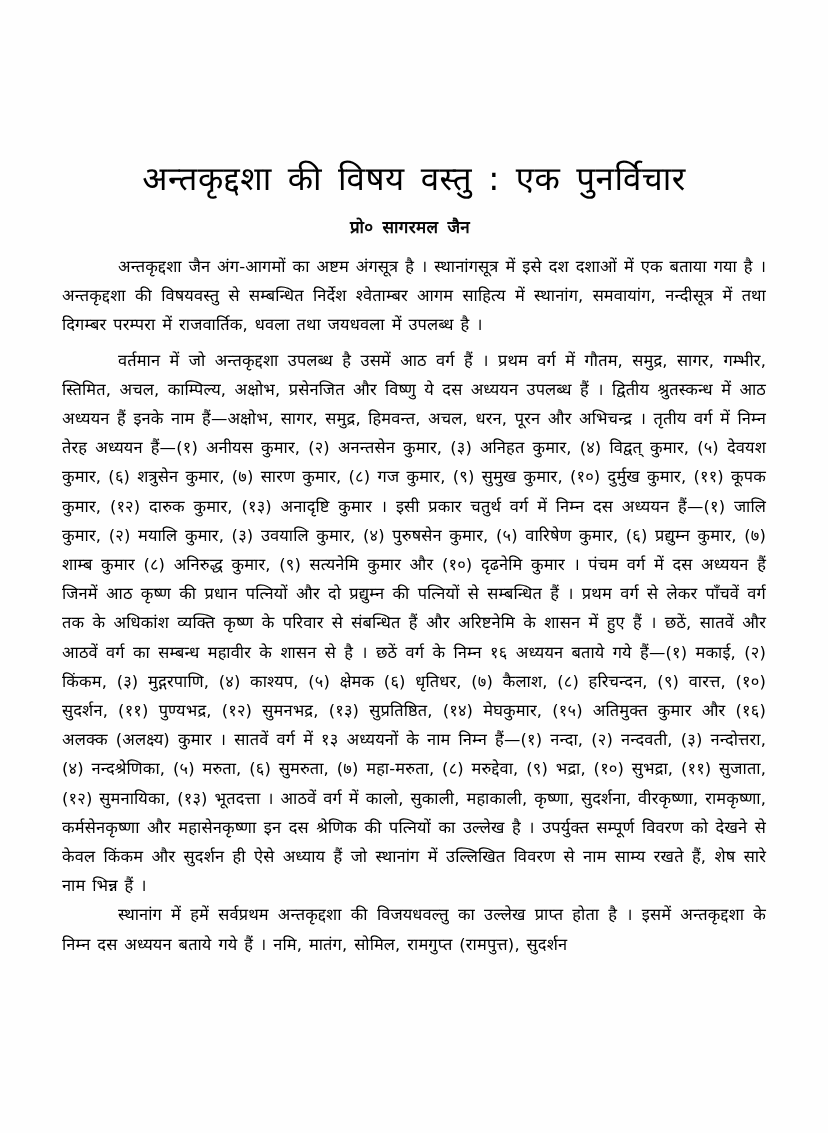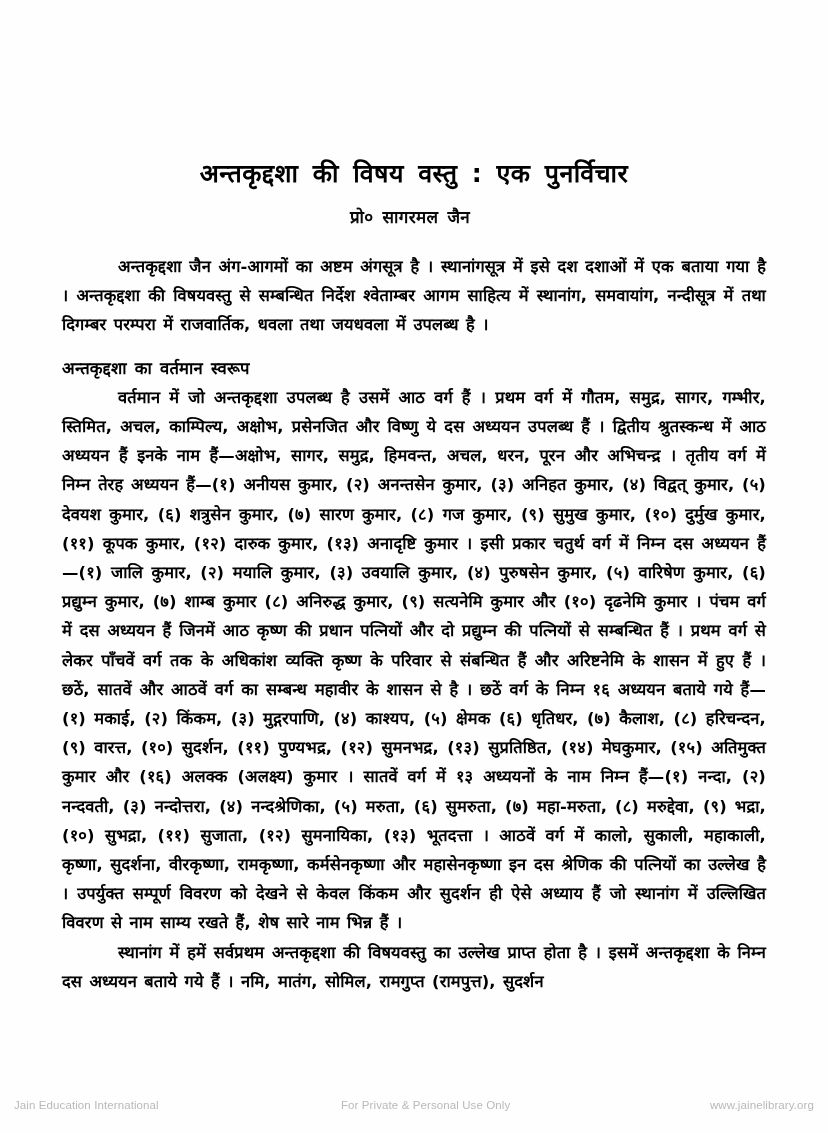--- a/index.html
+++ b/index.html
@@ -22,22 +22,22 @@
 
   
   .title-block {
     position: absolute;
     top: 158px;
     left: 0;
     width: 828px;
     text-align: center;
   }
   .doc-title {
-    font-size: 25px;
-    font-weight: 700;
+    font-size: 33px;
+    font-weight: 400;
     color: #000000;
     letter-spacing: 0.5px;
     line-height: 1.25;
     margin: 0;
     word-spacing: 5px;
   }
   .author-line {
     margin: 0;
     margin-top: 16px;
     font-size: 17px;
@@ -59,21 +59,21 @@
   p.para {
     margin: 0;
     font-size: 16.4px;
     line-height: 29.2px;
     color: #000000;
     text-align: justify;
     text-justify: inter-word;
     word-spacing: 1.5px;
     letter-spacing: 0.15px;
     text-indent: 56px;
-    font-weight: 700;
+    font-weight: 400;
   }
   p.para.tight {
     text-indent: 56px;
   }
 
   h2.section-head {
     margin: 0;
     margin-top: 8px;
     font-size: 16.6px;
     line-height: 29.2px;
@@ -125,28 +125,22 @@
     <h1 class="doc-title">अन्तकृद्दशा की विषय वस्तु : एक पुनर्विचार</h1>
     <p class="author-line">प्रो० सागरमल जैन</p>
   </div>
 
   <div class="body-col">
 
     <p class="para">अन्तकृद्दशा जैन अंग-आगमों का अष्टम अंगसूत्र है । स्थानांगसूत्र में इसे दश दशाओं में एक बताया गया है । अन्तकृद्दशा की विषयवस्तु से सम्बन्धित निर्देश श्वेताम्बर आगम साहित्य में स्थानांग, समवायांग, नन्दीसूत्र में तथा दिगम्बर परम्परा में राजवार्तिक, धवला तथा जयधवला में उपलब्ध है ।</p>
 
     <div class="spacer-sm"></div>
 
-    <h2 class="section-head">अन्तकृद्दशा का वर्तमान स्वरूप</h2>
 
     <p class="para tight">वर्तमान में जो अन्तकृद्दशा उपलब्ध है उसमें आठ वर्ग हैं । प्रथम वर्ग में गौतम, समुद्र, सागर, गम्भीर, स्तिमित, अचल, काम्पिल्य, अक्षोभ, प्रसेनजित और विष्णु ये दस अध्ययन उपलब्ध हैं । द्वितीय श्रुतस्कन्ध में आठ अध्ययन हैं इनके नाम हैं—अक्षोभ, सागर, समुद्र, हिमवन्त, अचल, धरन, पूरन और अभिचन्द्र । तृतीय वर्ग में निम्न तेरह अध्ययन हैं—(१) अनीयस कुमार, (२) अनन्तसेन कुमार, (३) अनिहत कुमार, (४) विद्वत् कुमार, (५) देवयश कुमार, (६) शत्रुसेन कुमार, (७) सारण कुमार, (८) गज कुमार, (९) सुमुख कुमार, (१०) दुर्मुख कुमार, (११) कूपक कुमार, (१२) दारुक कुमार, (१३) अनादृष्टि कुमार । इसी प्रकार चतुर्थ वर्ग में निम्न दस अध्ययन हैं—(१) जालि कुमार, (२) मयालि कुमार, (३) उवयालि कुमार, (४) पुरुषसेन कुमार, (५) वारिषेण कुमार, (६) प्रद्युम्न कुमार, (७) शाम्ब कुमार (८) अनिरुद्ध कुमार, (९) सत्यनेमि कुमार और (१०) दृढनेमि कुमार । पंचम वर्ग में दस अध्ययन हैं जिनमें आठ कृष्ण की प्रधान पत्नियों और दो प्रद्युम्न की पत्नियों से सम्बन्धित हैं । प्रथम वर्ग से लेकर पाँचवें वर्ग तक के अधिकांश व्यक्ति कृष्ण के परिवार से संबन्धित हैं और अरिष्टनेमि के शासन में हुए हैं । छठें, सातवें और आठवें वर्ग का सम्बन्ध महावीर के शासन से है । छठें वर्ग के निम्न १६ अध्ययन बताये गये हैं—(१) मकाई, (२) किंकम, (३) मुद्गरपाणि, (४) काश्यप, (५) क्षेमक (६) धृतिधर, (७) कैलाश, (८) हरिचन्दन, (९) वारत्त, (१०) सुदर्शन, (११) पुण्यभद्र, (१२) सुमनभद्र, (१३) सुप्रतिष्ठित, (१४) मेघकुमार, (१५) अतिमुक्त कुमार और (१६) अलक्क (अलक्ष्य) कुमार । सातवें वर्ग में १३ अध्ययनों के नाम निम्न हैं—(१) नन्दा, (२) नन्दवती, (३) नन्दोत्तरा, (४) नन्दश्रेणिका, (५) मरुता, (६) सुमरुता, (७) महा-मरुता, (८) मरुद्देवा, (९) भद्रा, (१०) सुभद्रा, (११) सुजाता, (१२) सुमनायिका, (१३) भूतदत्ता । आठवें वर्ग में कालो, सुकाली, महाकाली, कृष्णा, सुदर्शना, वीरकृष्णा, रामकृष्णा, कर्मसेनकृष्णा और महासेनकृष्णा इन दस श्रेणिक की पत्नियों का उल्लेख है । उपर्युक्त सम्पूर्ण विवरण को देखने से केवल किंकम और सुदर्शन ही ऐसे अध्याय हैं जो स्थानांग में उल्लिखित विवरण से नाम साम्य रखते हैं, शेष सारे नाम भिन्न हैं ।</p>
 
 
-    <p class="para tight">स्थानांग में हमें सर्वप्रथम अन्तकृद्दशा की विषयवस्तु का उल्लेख प्राप्त होता है । इसमें अन्तकृद्दशा के निम्न दस अध्ययन बताये गये हैं । नमि, मातंग, सोमिल, रामगुप्त (रामपुत्त), सुदर्शन</p>
+    <p class="para tight">स्थानांग में हमें सर्वप्रथम अन्तकृद्दशा की विजयधवल्तु का उल्लेख प्राप्त होता है । इसमें अन्तकृद्दशा के निम्न दस अध्ययन बताये गये हैं । नमि, मातंग, सोमिल, रामगुप्त (रामपुत्त), सुदर्शन</p>
 
   </div>
 
-  <div class="footer">
-    <span class="footer-left">Jain Education International</span>
-    <span class="footer-center">For Private &amp; Personal Use Only</span>
-    <span class="footer-right">www.jainelibrary.org</span>
-  </div>
 
 </div>
 
 </body></html>

